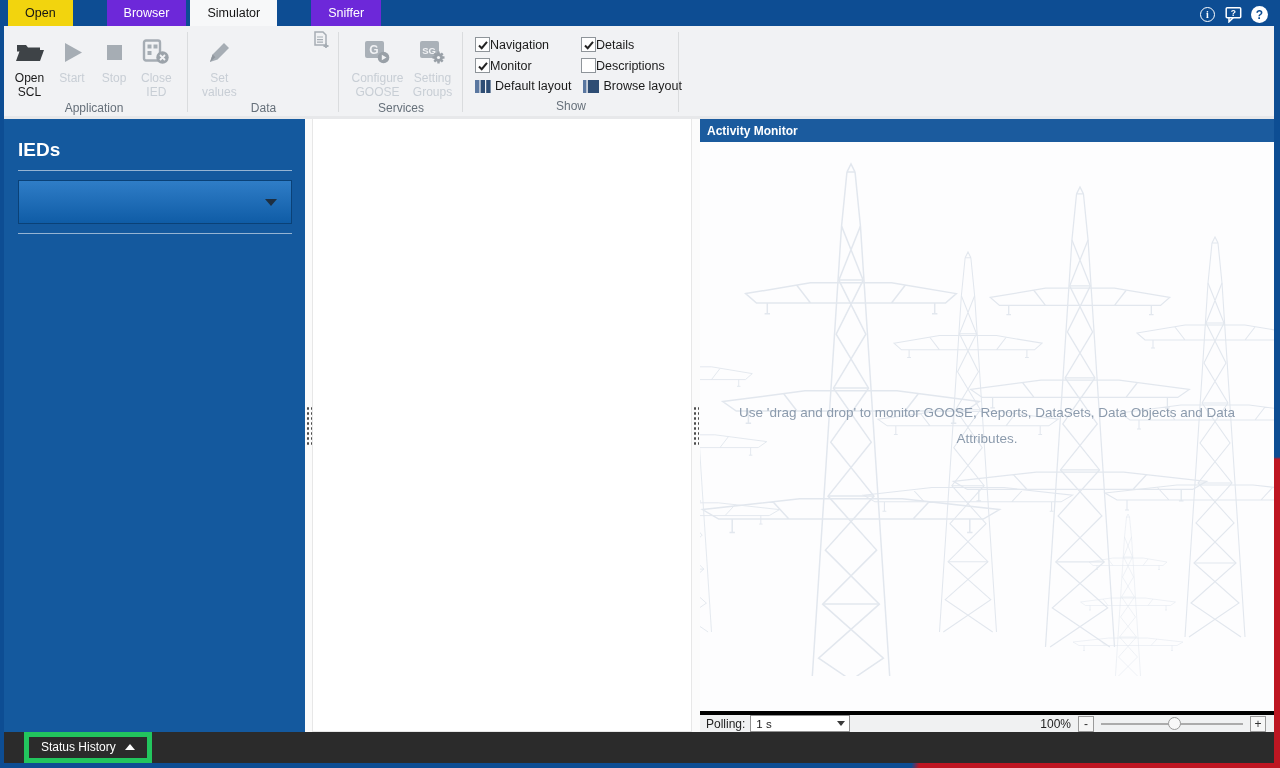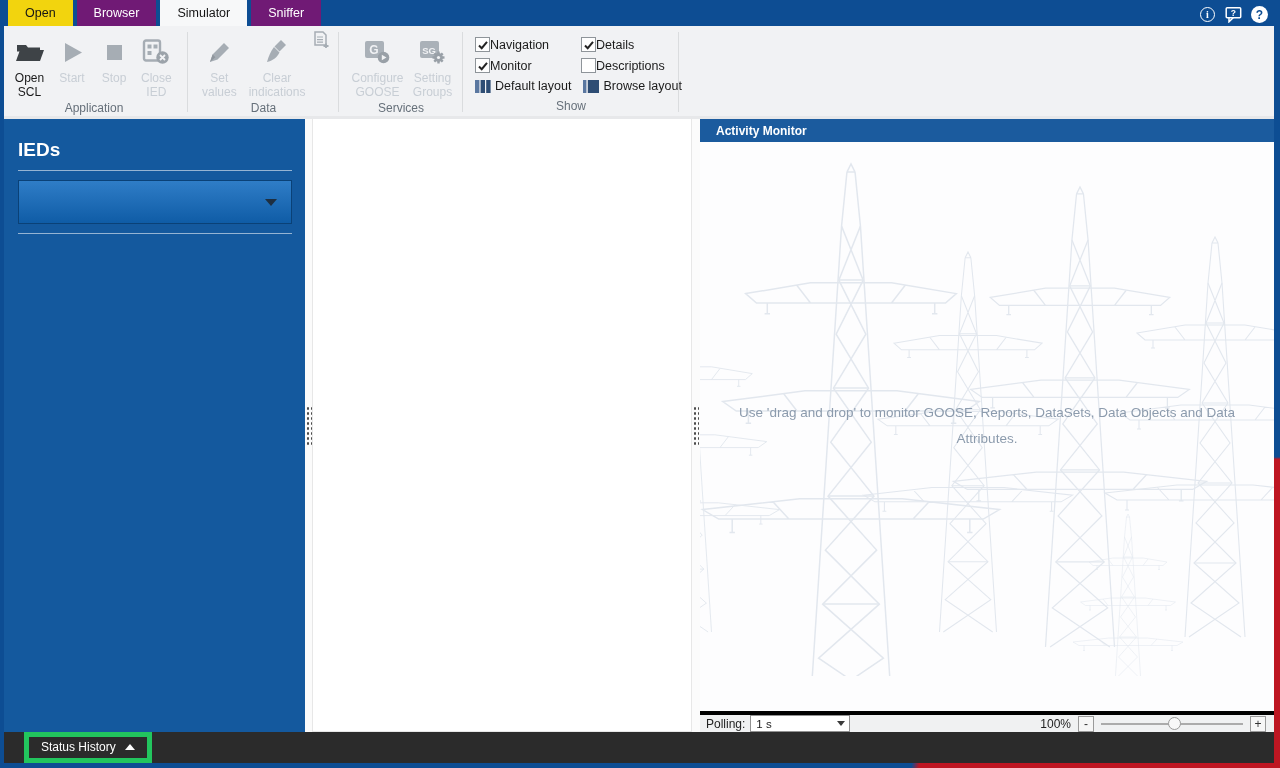--- a/index.html
+++ b/index.html
@@ -19,21 +19,21 @@
   .win-controls { margin-left:auto; display:flex; align-items:center; gap:16px; padding-right:6px; }
   .win-btn { width:22px; height:20px; display:flex; align-items:center; justify-content:center; cursor:pointer; }
   .glyph-min { width:12px; height:2px; background:#fff; margin-top:8px; }
   .glyph-max { width:11px; height:10px; border:2px solid #fff; }
   .glyph-close { color:#fff; font-size:15px; font-weight:700; line-height:1; }
 
   
   .tabrow { height:26px; flex:0 0 26px; display:flex; align-items:flex-end; padding-left:8px; }
   .tab { height:26px; display:flex; align-items:center; justify-content:center; font-size:12.5px; margin-right:4px; padding:0 17px; cursor:pointer; }
   .tab-file { background:#F2D40E; color:#151515; }
-  .tab-blue { background:#701a75; color:#fff; }
+  .tab-blue { background:#6d28d9; color:#fff;margin-left:30px; }
   .tab-active { background:#F7F8F9; color:#151515; }
   .tab-help-icons { margin-left:auto; display:flex; align-items:center; gap:9px; padding-right:12px; margin-bottom:3px; }
   .hicon { width:17px; height:17px; display:flex; align-items:center; justify-content:center; cursor:pointer; }
   .icircle { width:15px; height:15px; border:1.4px solid #fff; border-radius:50%; color:#fff; font-size:10px; font-weight:700; display:flex; align-items:center; justify-content:center; font-family:"Liberation Serif", serif; }
   .qcircle { width:17px; height:17px; background:#fff; border-radius:50%; color:#0D4D93; font-size:12px; font-weight:700; display:flex; align-items:center; justify-content:center; }
 
   
   .ribbon { height:93px; flex:0 0 93px; background:#F1F2F4; border-bottom:3px solid #E7E8EA; display:flex; }
   .rgroup { position:relative; display:flex; flex-direction:column; justify-content:space-between; padding:3px 2px 1px 2px; }
   .rgroup::after { content:""; position:absolute; right:0; top:6px; bottom:4px; width:1px; background:#DADCDE; }
@@ -63,21 +63,21 @@
   .dd-arrow { width:0; height:0; border-left:6px solid transparent; border-right:6px solid transparent; border-top:7px solid #1E2F41; }
 
   .splitter { flex:0 0 7px; background:#FBFBFB; position:relative; cursor:col-resize; }
   .splitter.wide { flex:0 0 8px; }
   .grip { position:absolute; left:50%; top:50%; transform:translate(-50%,-50%); width:6px; height:40px;
           background-image:radial-gradient(circle,#4A4A4A 1.05px, transparent 1.3px); background-size:4px 5px; }
 
   .middle { flex:1 1 auto; background:#FFFFFF; border:1px solid #E7E7E7; border-top:0; }
 
   .activity { flex:0 0 574px; display:flex; flex-direction:column; min-height:0; }
-  .am-header { flex:0 0 23px; background:#1B5B9E; color:#fff; font-size:12px; font-weight:700; display:flex; align-items:center; padding-left:16px; }
+  .am-header { flex:0 0 23px; background:#1B5B9E; color:#fff; font-size:12px; font-weight:700; display:flex; align-items:center; padding-left:7px; }
   .am-body { flex:1 1 auto; position:relative; background:#FDFDFE; overflow:hidden; }
   .am-body svg.watermark { position:absolute; inset:0; }
   .am-hint { position:absolute; left:50%; top:258px; transform:translateX(-50%); width:510px; text-align:center; font-size:13.5px; line-height:1.9; color:#8C9BAD; }
   .am-footer { flex:0 0 21px; background:#F0F1F2; border-top:4px solid #000000; display:flex; align-items:center; padding:0 8px 0 6px; font-size:12px; color:#222; }
   .poll-select { margin-left:5px; width:100px; height:17px; background:#fff; border:1px solid #919191; display:flex; align-items:center; padding:0 4px 0 5px; font-size:11.5px; cursor:pointer; }
   .poll-select .psv { flex:1; }
   .tri-down { width:0; height:0; border-left:4.5px solid transparent; border-right:4.5px solid transparent; border-top:5.5px solid #3A3A3A; }
   .zoom-area { margin-left:auto; display:flex; align-items:center; gap:7px; }
   .zoom-pct { font-size:12px; color:#222; }
   .zbtn { width:16px; height:16px; border:1px solid #9A9A9A; background:#F6F6F6; font-size:12px; color:#333; display:flex; align-items:center; justify-content:center; line-height:1; cursor:pointer; }
@@ -178,30 +178,20 @@
       <div class="rb-row">
         <div class="bigbtn disabled">
           <span class="bicon">
             <svg width="25" height="25" viewBox="0 0 25 25">
               <path d="M3 22 l2.6-7.6 L17 3 l5 5 L10.6 19.4 Z" fill="#A6ADB4"></path>
               <path d="M3 22 l2.6-7.6 2.8 2.8 z" fill="#8F969D"></path>
             </svg>
           </span>
           <span class="blabel">Set
 values</span>
-        </div>
-        <div class="bigbtn disabled">
-          <span class="bicon">
-            <svg width="26" height="26" viewBox="0 0 26 26">
-              <path d="M17 1 l5 5 -6.5 6.5 -5 -5 z" fill="#A6ADB4"></path>
-              <path d="M10 8 l5.5 5.5 c-2.5 5 -7 8.5 -12.5 9.5 c1.5-5.5 3.5-10.5 7-15 z" fill="#A6ADB4"></path>
-            </svg>
-          </span>
-          <span class="blabel">Clear
-indications</span>
         </div>
       </div>
       <div class="rgroup-label">Data</div>
     </div>
 
     <div class="rgroup" style="width:124px">
       <div class="rb-row">
         <div class="bigbtn disabled">
           <span class="bicon">
             <svg width="28" height="26" viewBox="0 0 28 26">

